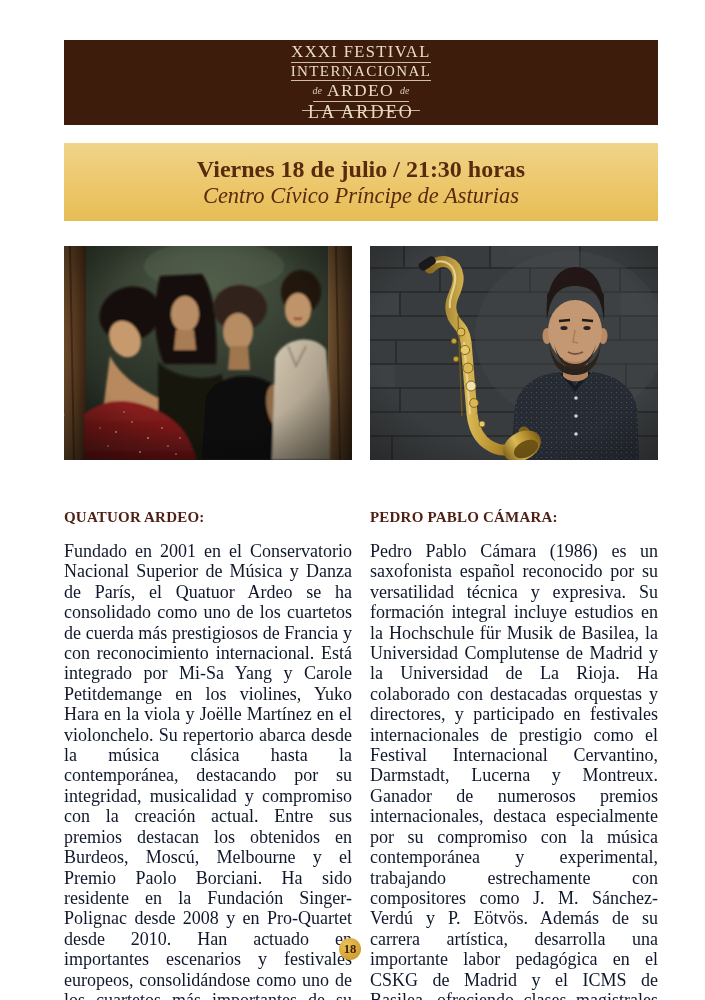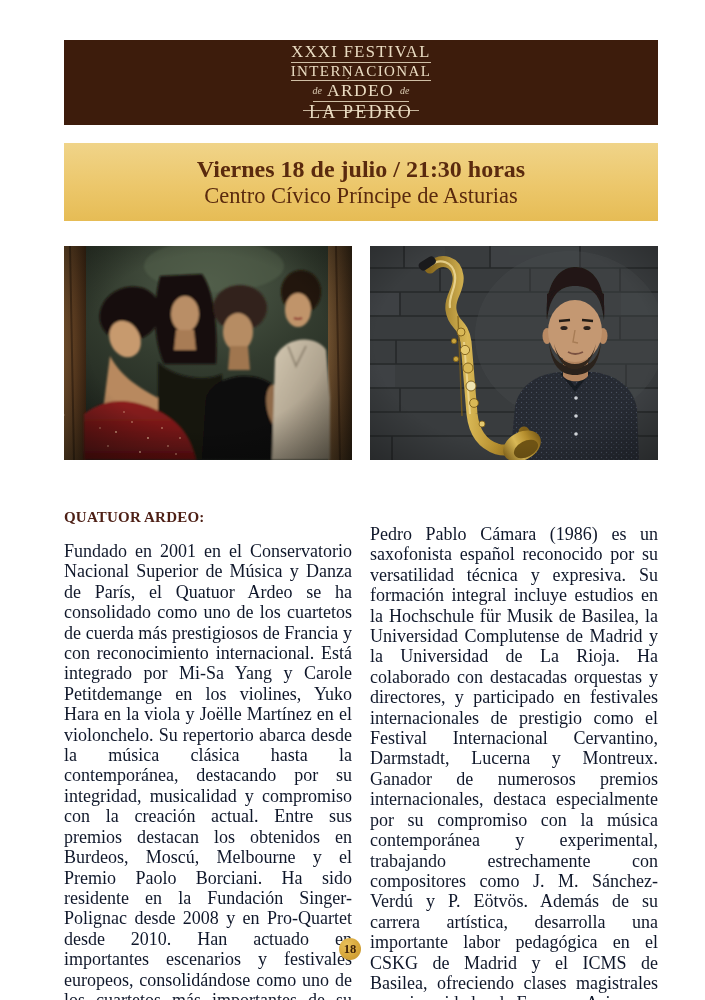--- a/index.html
+++ b/index.html
@@ -32,21 +32,21 @@
 
   
   .band-gold{
     height:78px;
     background:linear-gradient(180deg,#F0D489 0%,#ECC76B 55%,#E6BC55 100%);
     display:flex;flex-direction:column;align-items:center;justify-content:center;
     color:#5A2A0E;
     margin-top:18px;
   }
   .event-datetime{font-size:24px;font-weight:700;line-height:1.12;}
-  .event-venue{font-size:22.5px;line-height:1.15;}
+  .event-venue{font-size:22.5px;font-style:italic;line-height:1.15;}
 
   
   .photo-row{display:flex;gap:18px;margin-top:25px;}
   .photo{width:288px;height:214px;overflow:hidden;background:#222;}
   .photo svg{display:block;}
 
   
   .cols{display:flex;gap:18px;margin-top:16px;}
   .col{width:288px;margin-top:33px;}
   .col-heading{
@@ -69,21 +69,21 @@
 <body>
 
 <div class="page">
   <div class="content">
 
     <div class="band-brown">
       <div class="logo">
         <span class="l l1 u">XXXI FESTIVAL</span>
         <span class="l l2 u">INTERNACIONAL</span>
         <span class="l l3 u"><span class="de">de</span> <span>ARDEO</span><span class="accent">´</span> <span class="de">de</span></span>
-        <span class="l l4"><span class="rule"></span><span class="txt">LA PEDRO</span></span>
+        <span class="l l4"><span class="rule"></span><span class="txt">LA ARDEO</span></span>
       </div>
     </div>
 
     <div class="band-gold">
       <div class="event-datetime">Viernes 18 de julio / 21:30 horas</div>
       <div class="event-venue">Centro Cívico Príncipe de Asturias</div>
     </div>
 
     <div class="photo-row">
 
@@ -265,20 +265,21 @@
         </svg>
       </div>
     </div>
 
     <div class="cols">
       <div class="col">
         <div class="col-heading">QUATUOR ARDEO:</div>
         <div class="col-body">Fundado en 2001 en el Conservatorio Nacional Superior de Música y Danza de París, el Quatuor Ardeo se ha consolidado como uno de los cuartetos de cuerda más prestigiosos de Francia y con reconocimiento internacional. Está integrado por Mi-Sa Yang y Carole Petitdemange en los violines, Yuko Hara en la viola y Joëlle Martínez en el violonchelo. Su repertorio abarca desde la música clásica hasta la contemporánea, destacando por su integridad, musicalidad y compromiso con la creación actual. Entre sus premios destacan los obtenidos en Burdeos, Moscú, Melbourne y el Premio Paolo Borciani. Ha sido residente en la Fundación Singer-Polignac desde 2008 y en Pro-Quartet desde 2010. Han actuado en importantes escenarios y festivales europeos, consolidándose como uno de los cuartetos más importantes de su generación.</div>
       </div>
       <div class="col">
+        <div class="col-heading">PEDRO PABLO CÁMARA:</div>
         <div class="col-body">Pedro Pablo Cámara (1986) es un saxofonista español reconocido por su versatilidad técnica y expresiva. Su formación integral incluye estudios en la Hochschule für Musik de Basilea, la Universidad Complutense de Madrid y la Universidad de La Rioja. Ha colaborado con destacadas orquestas y directores, y participado en festivales internacionales de prestigio como el Festival Internacional Cervantino, Darmstadt, Lucerna y Montreux. Ganador de numerosos premios internacionales, destaca especialmente por su compromiso con la música contemporánea y experimental, trabajando estrechamente con compositores como J. M. Sánchez-Verdú y P. Eötvös. Además de su carrera artística, desarrolla una importante labor pedagógica en el CSKG de Madrid y el ICMS de Basilea, ofreciendo clases magistrales en universidades de Europa y Asia.</div>
       </div>
     </div>
 
   </div>
 
   <div class="page-badge">
     <span>18</span>
   </div>
 </div>

